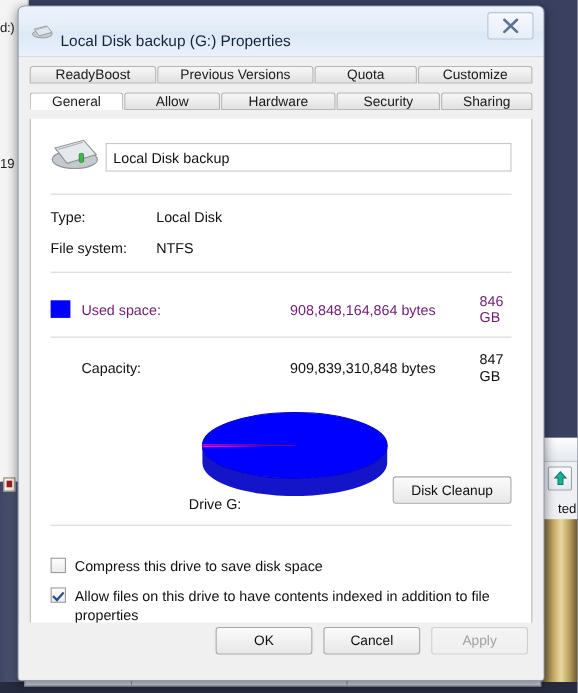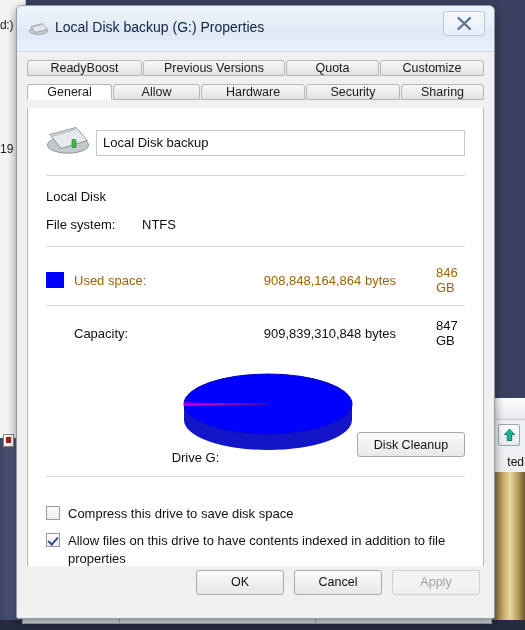--- a/index.html
+++ b/index.html
@@ -88,21 +88,21 @@
     box-shadow:0 3px 10px rgba(0,0,0,.45);
     overflow:hidden;
   }
   .titlebar {
     position:relative; height:46px;
     background:linear-gradient(to bottom,#eef3fa 0%,#e3ecf7 48%,#dde8f6 52%,#e9f1fa 100%);
     border-bottom:1px solid #cfd9e6;
   }
   .title-icon { position:absolute; left:12px; top:16px; }
   .title-text {
-    position:absolute; left:38px; top:13px;
+    position:absolute; left:38px; top:23px;
     font-size:14px; color:#12233f; white-space:nowrap;
   }
   .close-btn {
     position:absolute; right:9px; top:5px; width:42px; height:25px;
     background:linear-gradient(to bottom,#f6f9fd,#e6eef8);
     border:1px solid #b9c6d8; border-radius:3px;
     display:flex; align-items:center; justify-content:center;
     cursor:pointer;
   }
   .close-btn svg{ display:block; }
@@ -165,21 +165,21 @@
     font-size:13px; color:#101010; padding:0 6px;
   }
   .hr { height:1px; background:#d8d8d8; margin:14px 0 0 0; }
 
   .kv { display:flex; font-size:13px; color:#101010; margin-top:13px; }
   .kv .k { flex:0 0 96px; }
   .kv .v { flex:1 1 auto; }
 
   
   .legend { margin-top:18px; }
-  .legrow { display:flex; align-items:center; font-size:13px; color:#a16207; margin-bottom:7px; }
+  .legrow { display:flex; align-items:center; font-size:13px; color:#701a75; margin-bottom:7px; }
   .swatch { width:18px; height:16px; flex:0 0 18px; margin-right:10px; }
   .legrow .lbl { flex:0 0 170px; }
   .legrow .bytes { flex:0 0 152px; text-align:right; }
   .legrow .human { flex:1 1 auto; text-align:left; padding-left:40px; }
 
   .cap-hr { height:1px; background:#d8d8d8; margin:10px 0 0 0; }
   .caprow { display:flex; align-items:center; font-size:13px; color:#101010; margin-top:12px; }
   .caprow .lbl { flex:0 0 198px; padding-left:28px; }
   .caprow .bytes { flex:0 0 152px; text-align:right; }
   .caprow .human { flex:1 1 auto; text-align:left; padding-left:40px; }
@@ -306,20 +306,21 @@
             <path d="M7 11.8 L29.4 5.4" stroke="#aab0b6" stroke-width="1"></path>
             <rect x="26" y="15.5" width="4" height="8" rx="1" fill="#3fb84a" stroke="#2a8233" stroke-width=".7"></rect>
           </svg>
         </span>
         <input class="vol-input" type="text" value="Local Disk backup" style="">
       </div>
 
       <div class="hr"></div>
 
       <div class="kv">
+        <span class="k">Type:</span>
         <span class="v">Local Disk</span>
       </div>
       <div class="kv">
         <span class="k">File system:</span>
         <span class="v">NTFS</span>
       </div>
 
       <div class="hr"></div>
 
       <div class="legend">

